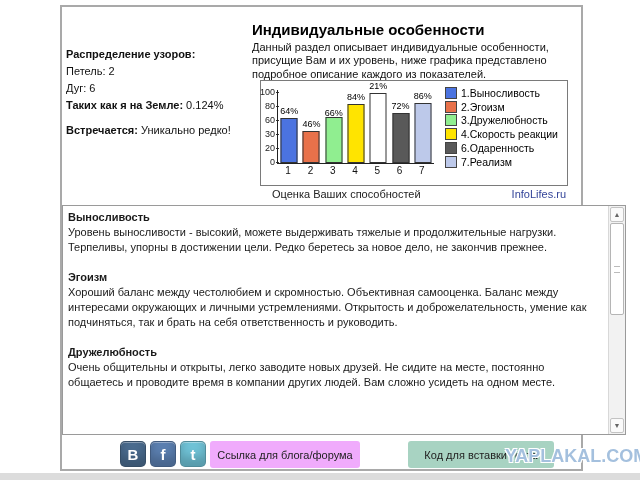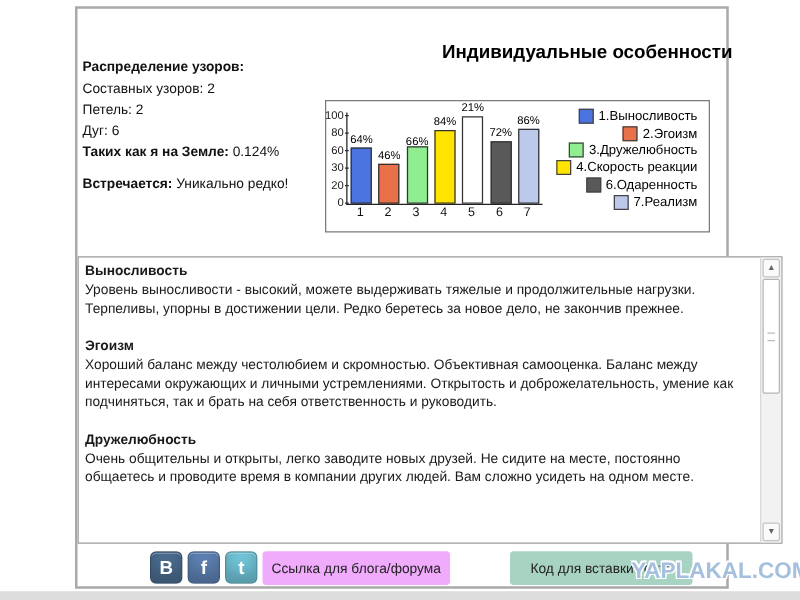--- a/index.html
+++ b/index.html
@@ -12,40 +12,40 @@
 
   
   .left-panel { position:absolute; left:4px; top:41px; width:186px; font-size:11px; color:#111; }
   .left-panel p { margin:0 0 4px; line-height:13px; }
   .left-panel .freq-line { margin-top:12px; }
   .lbl-b { font-weight:bold; }
   .val-n { font-weight:normal; margin-left:3px; }
 
   
   .right-col { position:absolute; left:190px; top:10px; width:334px; }
-  .section-title { font-size:15px; font-weight:bold; color:#000; text-align:right; margin:16px 0 3px; }
+  .section-title { font-size:15px; font-weight:bold; color:#000; text-align:left; margin:4px 0 3px; }
   .section-desc { font-size:11px; line-height:13.4px; color:#111; margin:0; }
 
   
   .chart-box { position:absolute; left:198px; top:73px; width:306px; height:104px;
                border:1px solid #7a7a7a; background:#fff; }
   .y-axis { position:absolute; left:0; top:9px; width:15px; height:73px; font-size:9px; color:#222; }
   .y-axis span { position:absolute; right:1px; line-height:9px; }
   .y-axis span::after { content:""; position:absolute; right:-4px; top:4px; width:3px; height:1px; background:#333; }
   .plot { position:absolute; left:16px; top:9px; width:156px; height:73px;
           border-left:1px solid #222; border-bottom:1px solid #222; display:flex; align-items:flex-end; }
   .bar-col { position:relative; flex:1; height:100%; }
   .bar { position:absolute; bottom:0; left:50%; transform:translateX(-50%); width:17px;
          border:1px solid #333; box-sizing:border-box; }
   .bar-value { position:absolute; left:50%; transform:translateX(-50%); font-size:9px;
                white-space:nowrap; color:#000; }
   .x-labels { position:absolute; left:16px; top:84px; width:156px; display:flex; font-size:10px; color:#111; }
   .x-labels span { flex:1; text-align:center; }
   .legend { position:absolute; left:184px; top:5px; margin:0; padding:0; list-style:none; font-size:10.5px; color:#000; }
-  .legend li { display:flex; align-items:center; height:13.8px;justify-content:flex-end; }
+  .legend li { display:flex; align-items:center; height:13.8px; }
   .legend .swatch { width:10px; height:10px; border:1px solid #444; margin-right:4px; flex:none; }
 
   .chart-caption-row { position:absolute; left:198px; top:181px; width:306px;
                        display:flex; justify-content:space-between; font-size:11px; }
   .caption { padding-left:12px; color:#222; }
   .source-link { color:#334499; }
 
   
   .results-box { position:absolute; left:0; top:198px; width:564px; height:230px;
                  border:1px solid #9a9a9a; background:#fff; box-sizing:border-box; }
@@ -81,29 +81,29 @@
 </head>
 <body>
 
 <div class="stage">
   <div class="bottom-strip"></div>
 
   <div class="content-box">
 
     <div class="left-panel">
       <p class="lbl-b">Распределение узоров:</p>
-      <p>Составных узоров: 2</p>
       <p>Петель: 2</p>
       <p>Дуг: 6</p>
       <p><span class="lbl-b">Таких как я на Земле:</span><span class="val-n">0.124%</span></p>
       <p class="freq-line"><span class="lbl-b">Встречается:</span><span class="val-n">Уникально редко!</span></p>
     </div>
 
     <div class="right-col">
       <h1 class="section-title">Индивидуальные особенности</h1>
+      <p class="section-desc">Данный раздел описывает индивидуальные особенности, присущие Вам и их уровень, ниже графика представлено подробное описание каждого из показателей.</p>
     </div>
 
     <div class="chart-box">
       <div class="y-axis">
           <span style="bottom: -4px;">0</span>
           <span style="bottom: 10px;">20</span>
           <span style="bottom: 24px;">30</span>
           <span style="bottom: 38px;">60</span>
           <span style="bottom: 52px;">80</span>
           <span style="bottom: 66px;">100</span>
@@ -168,20 +168,24 @@
             <span class="swatch" style="background: rgb(89, 89, 89);"></span>
             <span>6.Одаренность</span>
           </li>
           <li>
             <span class="swatch" style="background: rgb(189, 201, 234);"></span>
             <span>7.Реализм</span>
           </li>
         </ul>
     </div>
 
+    <div class="chart-caption-row">
+      <span class="caption">Оценка Ваших способностей</span>
+      <span class="source-link" style="color: rgb(51, 68, 153);">InfoLifes.ru</span>
+    </div>
 
     <div class="results-box">
       <div class="results-content">
           <div class="para"><b>Выносливость</b><span>Уровень выносливости - высокий, можете выдерживать тяжелые и продолжительные нагрузки. Терпеливы, упорны в достижении цели. Редко беретесь за новое дело, не закончив прежнее.</span></div>
           <div class="para"><b>Эгоизм</b><span>Хороший баланс между честолюбием и скромностью. Объективная самооценка. Баланс между интересами окружающих и личными устремлениями. Открытость и доброжелательность, умение как подчиняться, так и брать на себя ответственность и руководить.</span></div>
           <div class="para"><b>Дружелюбность</b><span>Очень общительны и открыты, легко заводите новых друзей. Не сидите на месте, постоянно общаетесь и проводите время в компании других людей. Вам сложно усидеть на одном месте.</span></div>
         </div>
       <div class="scrollbar">
         <div class="sb-btn sb-up">▲</div>
         <div class="sb-thumb"></div>

